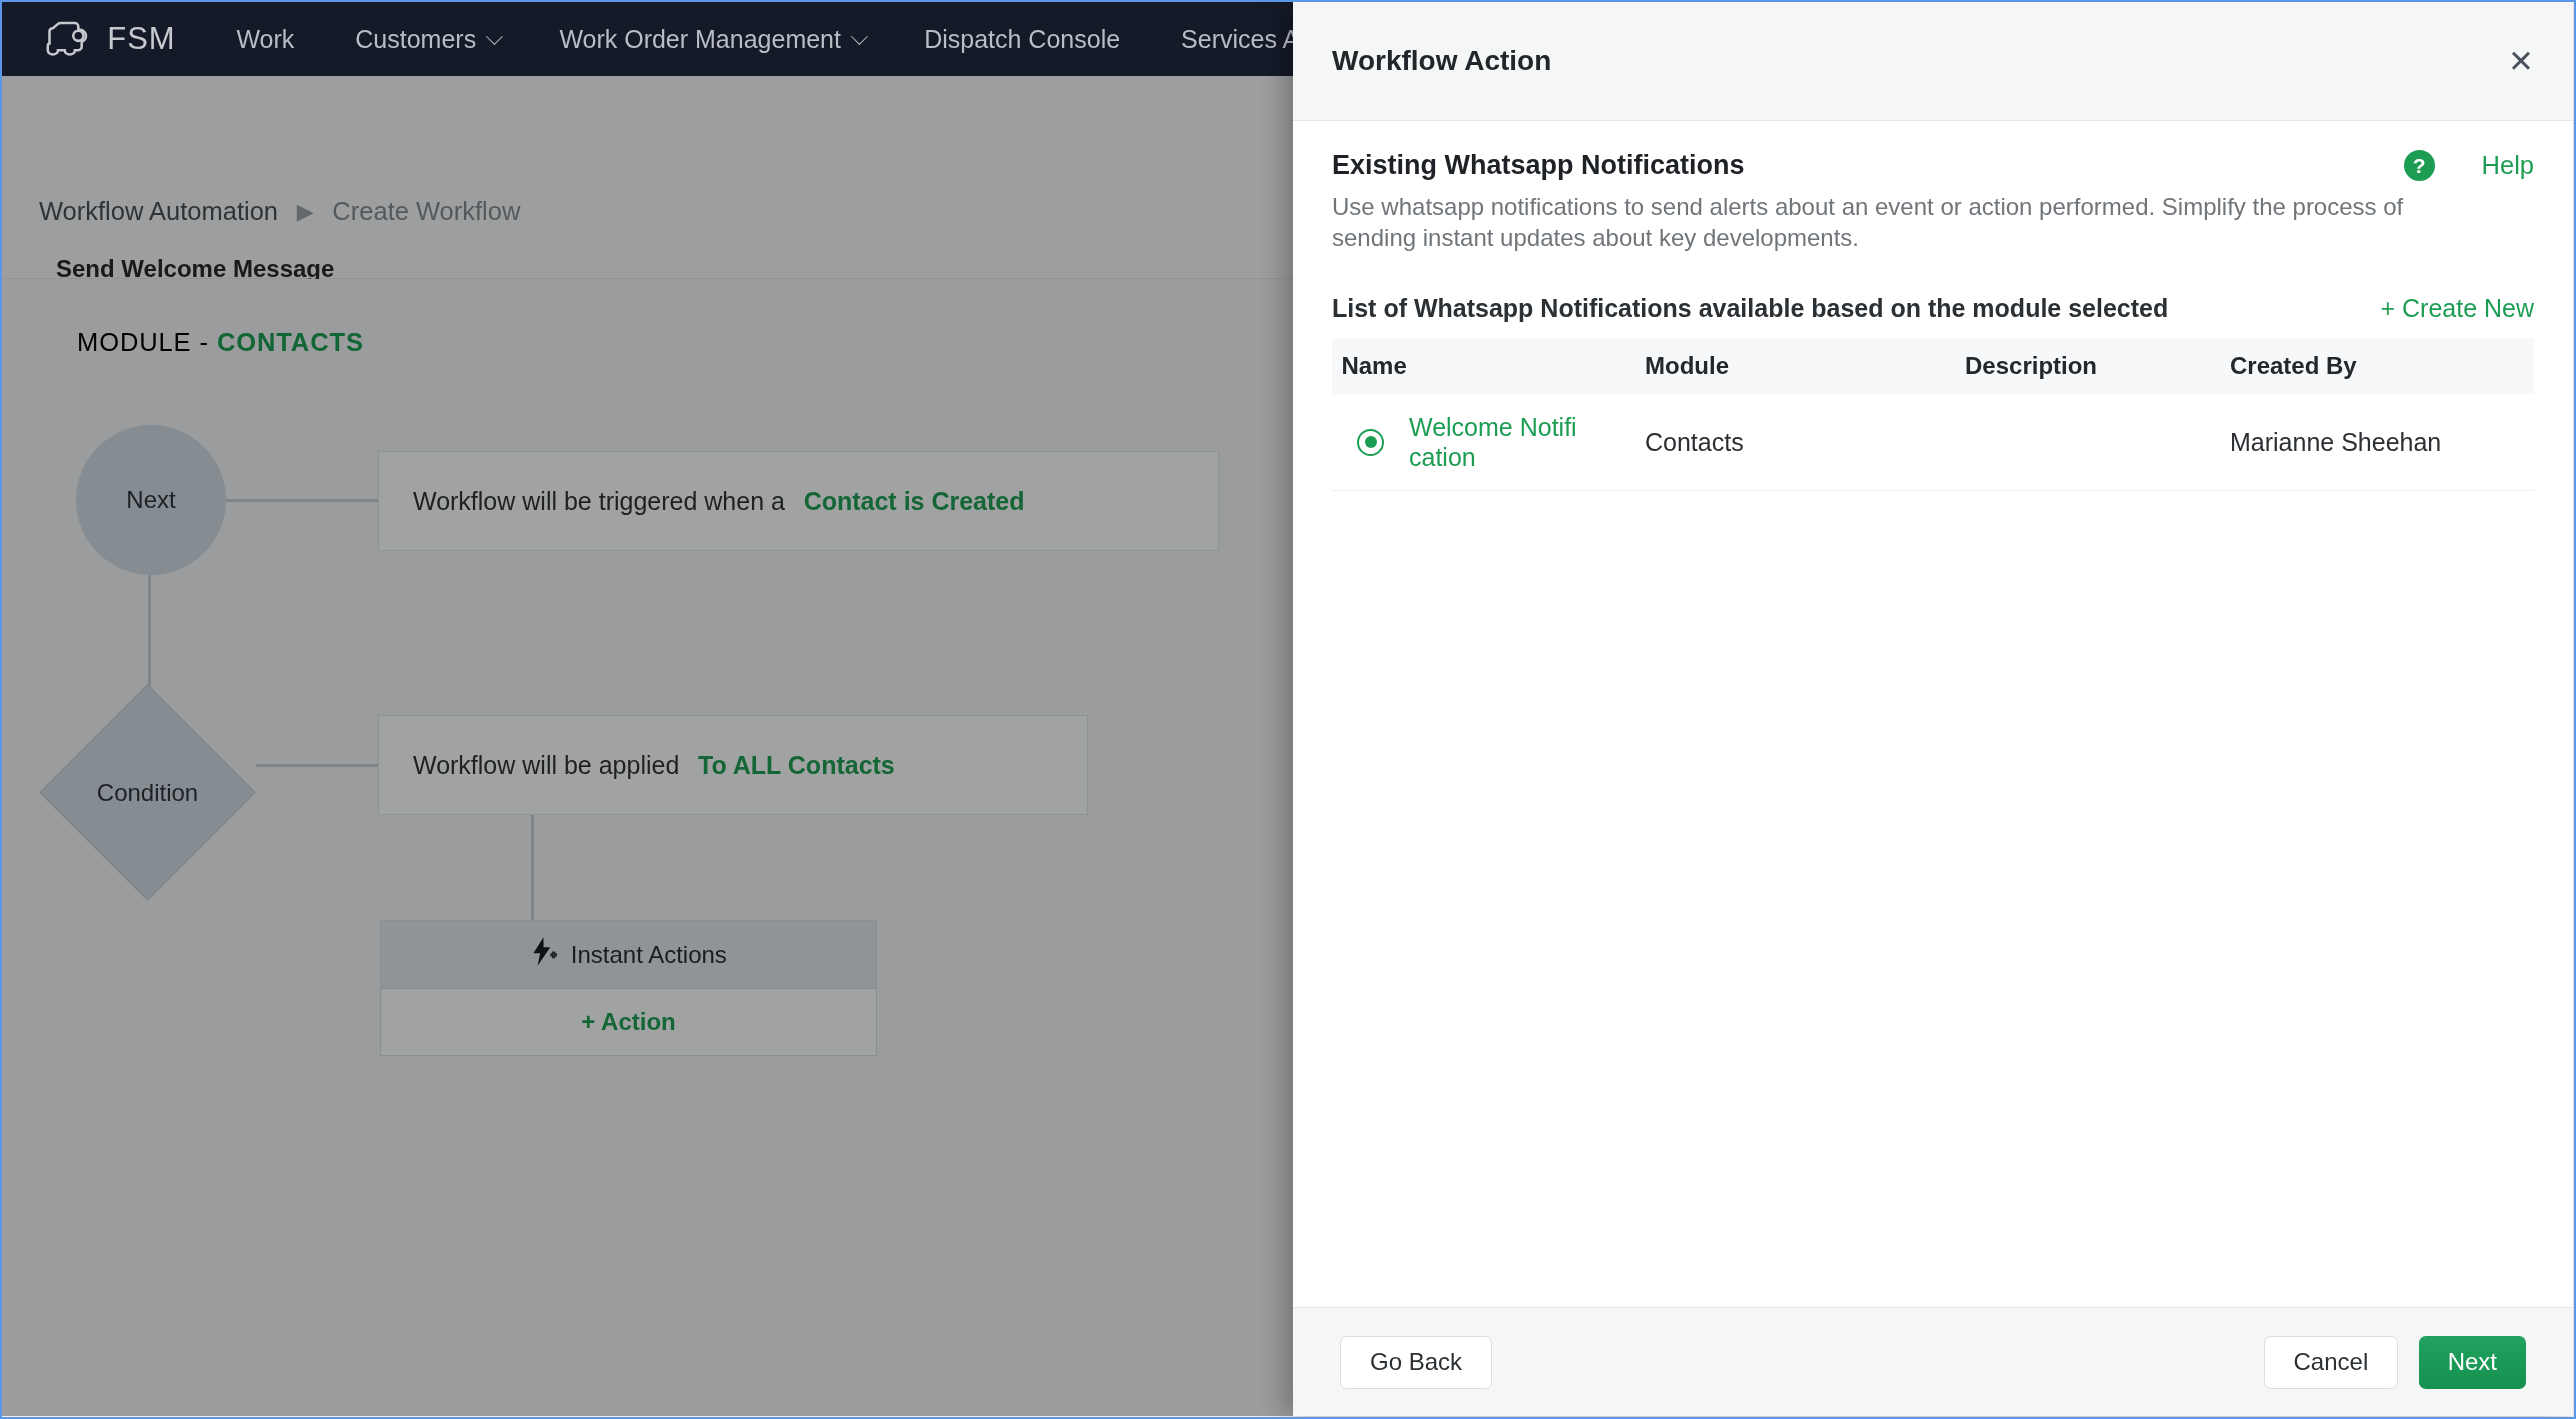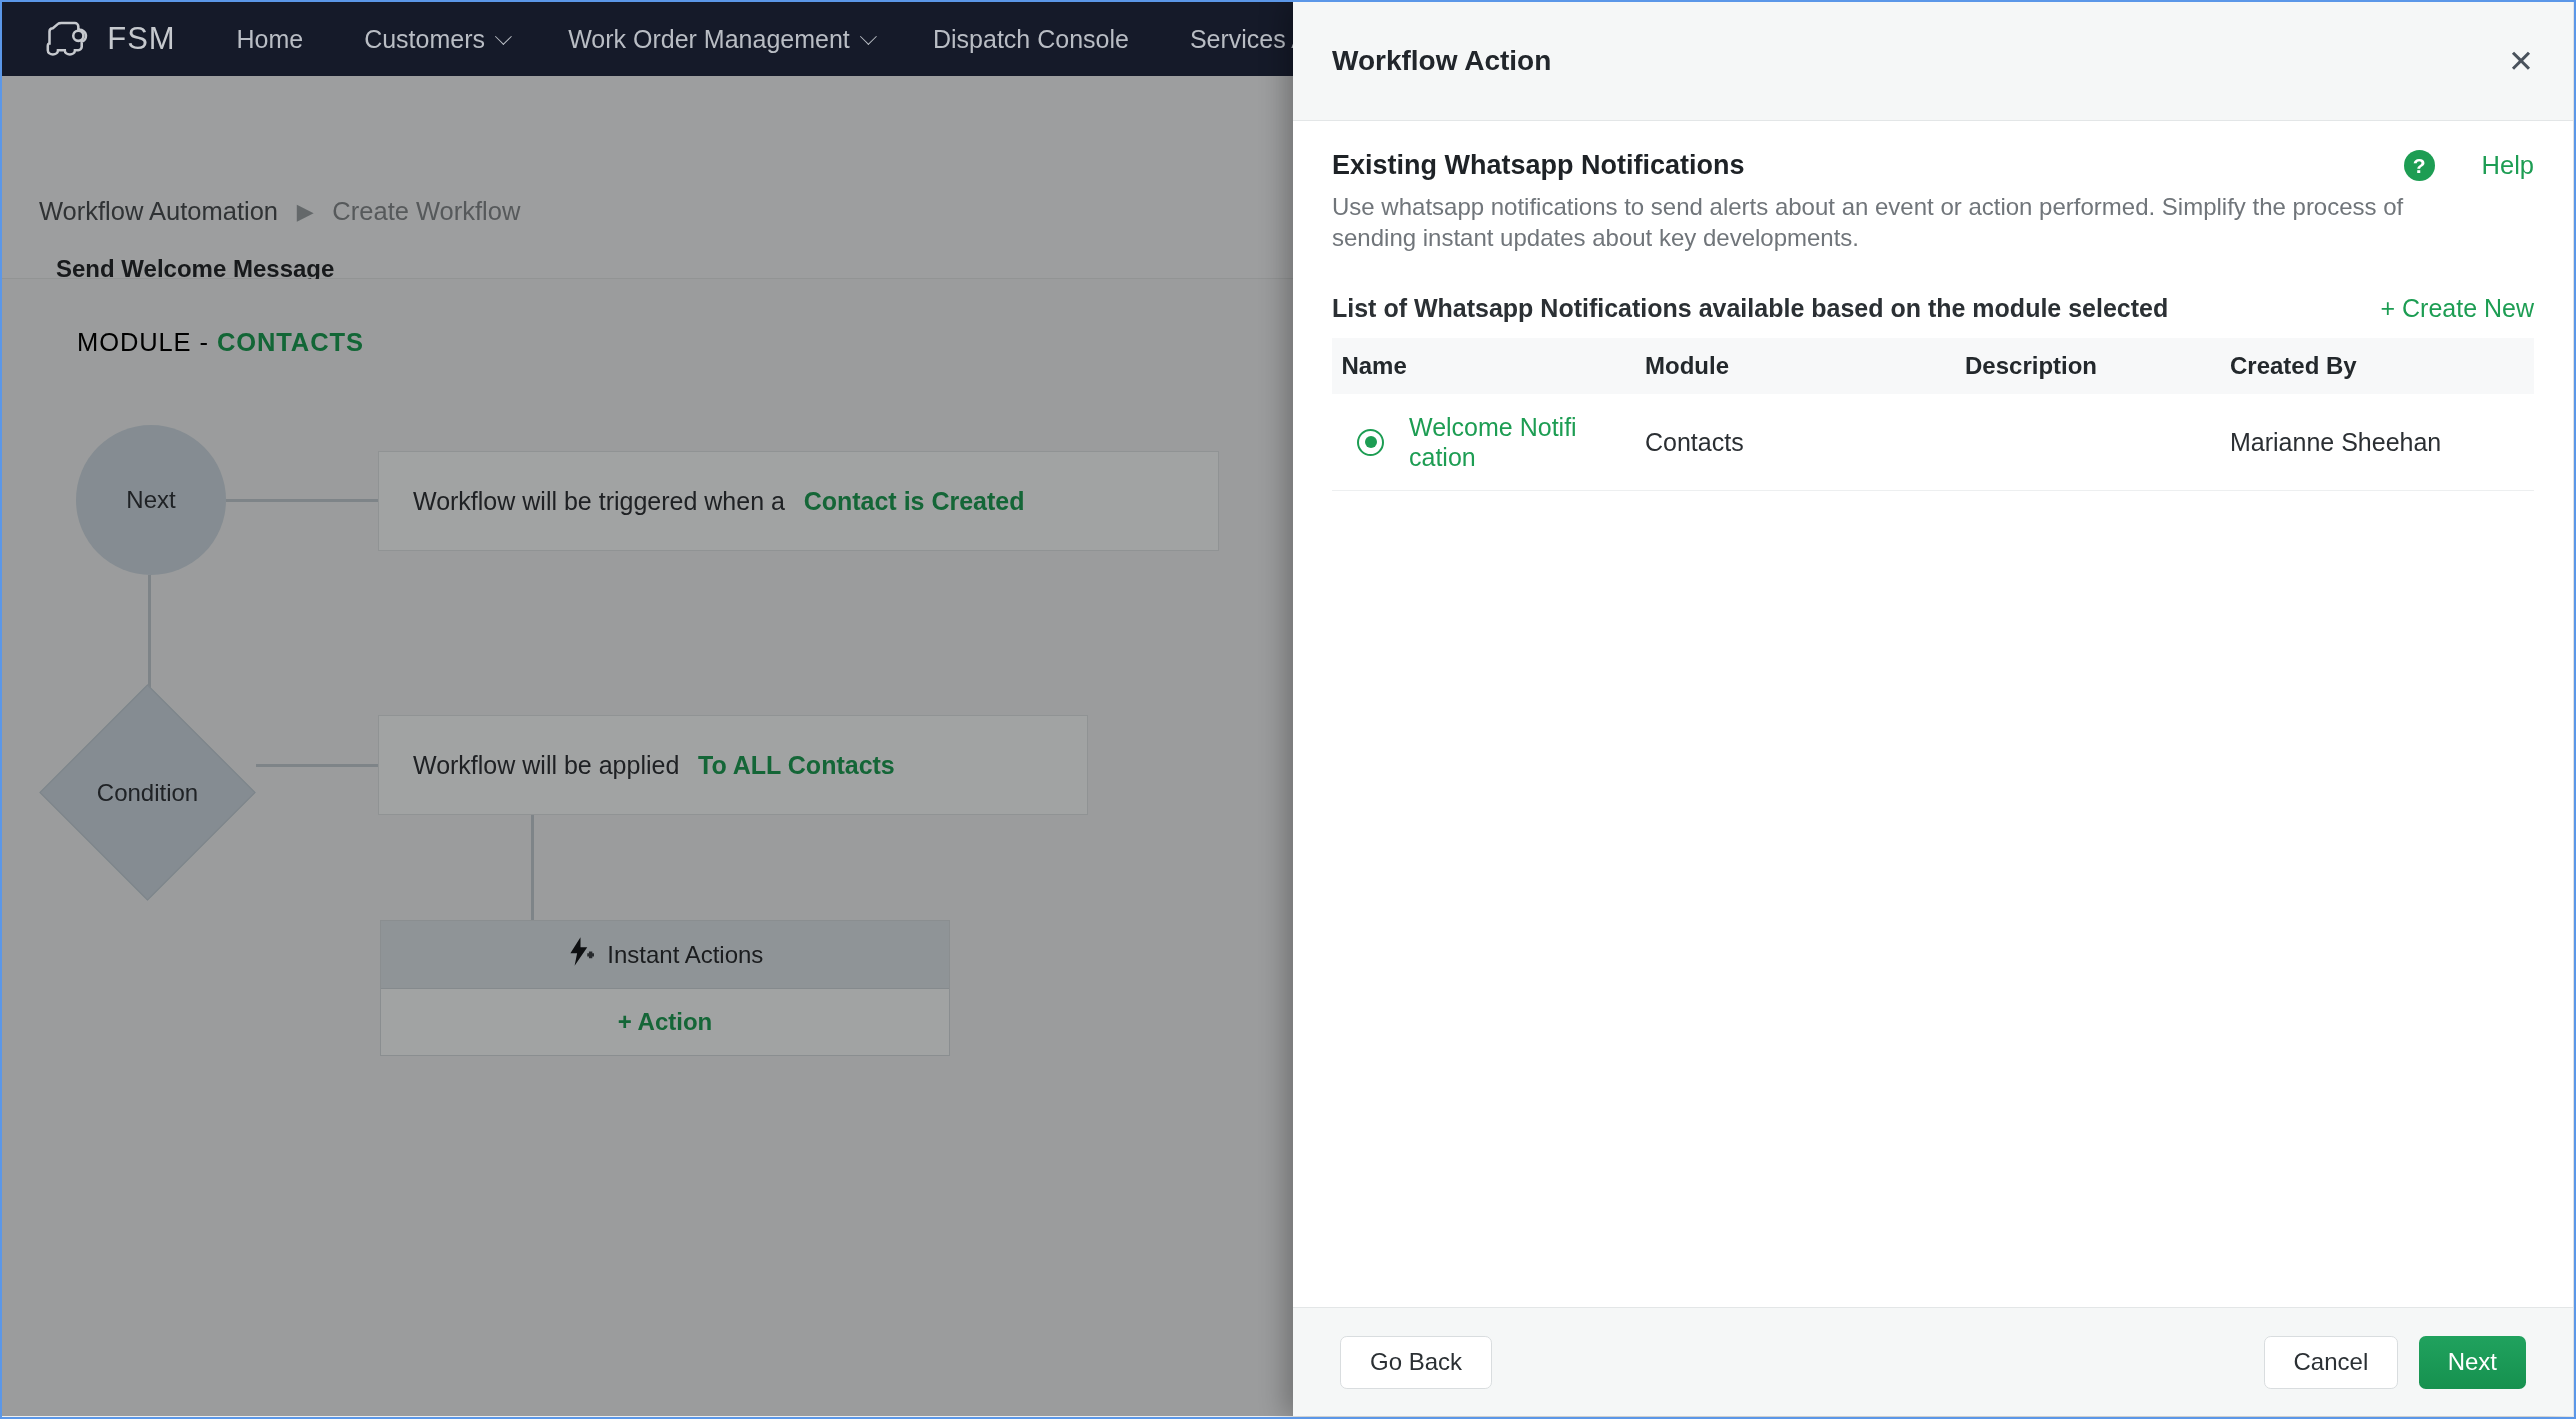--- a/index.html
+++ b/index.html
@@ -56,21 +56,21 @@
   }
   .box-trigger { left:376px; top:172px; width:841px; height:100px; }
   .box-applied { left:376px; top:436px; width:710px; height:100px; }
   .green-val { color:#1f9d55; font-weight:bold; }
   .connector { position:absolute; background:#c2cbd1; }
   .conn-h1 { left:224px; top:220px; width:152px; height:2.6px; }
   .conn-v1 { left:146px; top:296px; width:2.6px; height:141px; }
   .conn-h2 { left:254px; top:485px; width:122px; height:2.6px; }
   .conn-v2 { left:529px; top:536px; width:2.6px; height:105px; }
   .instant-box {
-    position:absolute; left:378px; top:641px; width:570px; height:136px;
+    position:absolute; left:378px; top:641px; width:497px; height:136px;
     border:1.7px solid #d5dbde; background:#f8fafa;
   }
   .instant-header {
     height:68px; background:#dce4e9; border-bottom:0.9px solid #ccd4d9;
     display:flex; align-items:center; justify-content:center; gap:13.6px;
     font-size:24px; color:#2a2d30;
   }
   .instant-body { height:65px; display:flex; align-items:center; justify-content:center; font-size:24px; color:#1f9d55; font-weight:bold; }
   
   .dim-overlay { position:absolute; left:0; top:74px; width:1293px; height:1340px; background:rgba(0,0,0,0.35); z-index:50; }
@@ -131,21 +131,21 @@
     <span>
       <svg width="46" height="39" viewBox="0 0 54 46" fill="none">
         <path d="M4 30 L4 16 C4 14 5 12 8 12 L14 7 C15 6 16 6 18 6 L34 6 C36 6 38 8 38 10 L38 14 C42 13 47 16 47 21 C47 24 45 27 42 28 L42 34 C42 36 40 38 38 38 L34 38 C34 41 31 43 28 43 C25 43 22 41 22 38 L14 38 C14 41 11 43 8 43 C5 43 2 41 2 38 L2 33 C2 31 3 30 4 30 Z" stroke="#c6c9ce" stroke-width="3" fill="none"></path>
         <circle cx="38" cy="21" r="6" stroke="#c6c9ce" stroke-width="3" fill="none"></circle>
       </svg>
     </span>
     <span class="brand-name">FSM</span>
   </div>
   <div class="nav-items">
     <span class="nav-item">
-        <span>Home</span>
+        <span>Work</span>
       </span>
     <span class="nav-item">
         <span>Customers</span>
         <span class="caret"></span>
       </span>
     <span class="nav-item">
         <span>Work Order Management</span>
         <span class="caret"></span>
       </span>
     <span class="nav-item">

